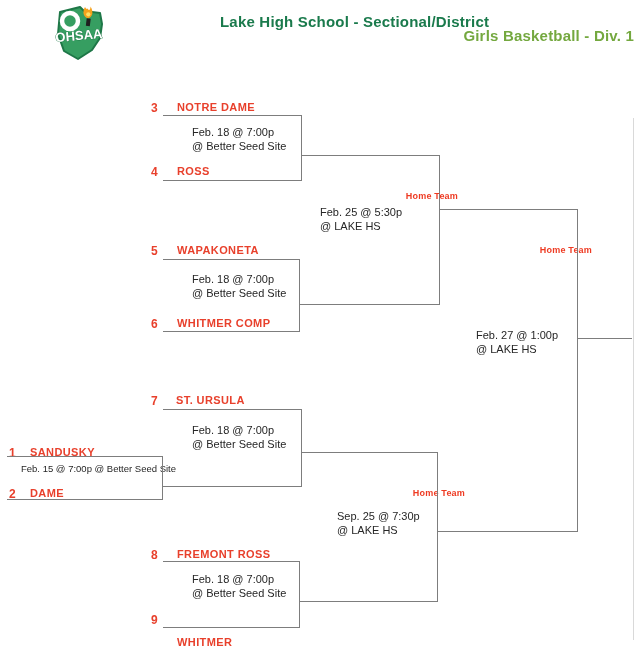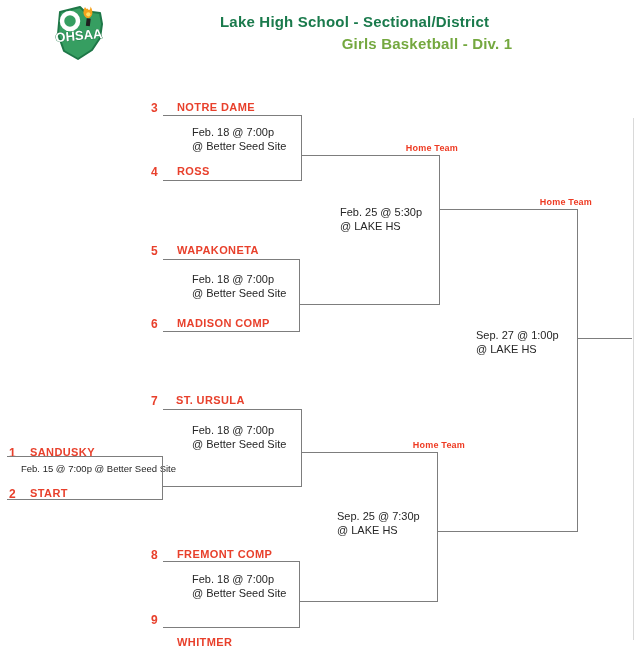--- a/index.html
+++ b/index.html
@@ -9,30 +9,30 @@
     --home_team_red:#ee3a22;
     --detail_text:#262626;
     --line_gray:#7d7d7d;
     --scan_edge:#d9d9d9;
   }
   html,body{margin:0;padding:0;background:#ffffff;}
   #page{position:relative;width:639px;height:657px;background:#ffffff;overflow:hidden;
         font-family:"Liberation Sans",sans-serif;}
   .title1{position:absolute;left:220px;top:13px;width:414px;text-align:left;
           font:700 15px "Liberation Sans",sans-serif;color:var(--title_green_dark);letter-spacing:.2px;}
-  .title2{position:absolute;left:220px;top:35px;width:414px;text-align:center;
+  .title2{position:absolute;left:220px;top:27px;width:414px;text-align:right;
           font:700 15px "Liberation Sans",sans-serif;color:var(--title_green_light);letter-spacing:.2px;}
   .seed{position:absolute;font:700 12px "Liberation Sans",sans-serif;color:var(--team_red);}
   .team{position:absolute;font:700 11px "Liberation Sans",sans-serif;color:var(--team_red);
         letter-spacing:.4px;white-space:nowrap;}
   .detail{position:absolute;font:400 11px "Liberation Sans",sans-serif;color:var(--detail_text);
           line-height:14px;white-space:nowrap;}
   .detail-sm{font-size:9.5px;line-height:11px;}
   .ht{position:absolute;width:60px;text-align:right;
-      font:700 9px "Liberation Sans",sans-serif;color:var(--home_team_red);letter-spacing:.2px;white-space:nowrap;}
+      font:700 9px "Liberation Sans",sans-serif;color:var(--home_team_red);letter-spacing:.2px;white-space:nowrap;margin-top:48px;}
   .hl{position:absolute;height:1.4px;background:var(--line_gray);}
   .vl{position:absolute;width:1.4px;background:var(--line_gray);}
   .edge{position:absolute;width:1px;background:var(--scan_edge);}
   .logo{position:absolute;left:50px;top:4px;width:58px;height:58px;}
 </style>
 </head>
 <body>
 
 <div id="page">
 
@@ -62,27 +62,27 @@
   <div class="ht" style="left:398px;top:143px">Home Team</div>
 
   <span class="seed" style="left:151px;top:244px">5</span>
   <span class="team" style="left:177px;top:244px">WAPAKONETA</span>
   <div class="hl" style="left:163px;top:259px;width:137px"></div>
   <div class="detail" style="left:192px;top:272px">
     <div>Feb. 18 @ 7:00p</div>
     <div>@ Better Seed Site</div>
   </div>
   <span class="seed" style="left:151px;top:317px">6</span>
-  <span class="team" style="left:177px;top:317px">MADISON COMP</span>
+  <span class="team" style="left:177px;top:317px">WHITMER COMP</span>
   <div class="hl" style="left:163px;top:331px;width:137px"></div>
   <div class="vl" style="left:299px;top:259px;height:73px"></div>
   <div class="hl" style="left:300px;top:304px;width:140px"></div>
 
   <div class="vl" style="left:439px;top:155px;height:150px"></div>
-  <div class="detail" style="left:340px;top:205px">
+  <div class="detail" style="left:320px;top:205px">
     <div>Feb. 25 @ 5:30p</div>
     <div>@ LAKE HS</div>
   </div>
   <div class="hl" style="left:440px;top:209px;width:138px"></div>
   <div class="ht" style="left:532px;top:197px">Home Team</div>
 
   <span class="seed" style="left:151px;top:394px">7</span>
   <span class="team" style="left:176px;top:394px">ST. URSULA</span>
   <div class="hl" style="left:163px;top:409px;width:139px"></div>
   <div class="detail" style="left:192px;top:423px">
@@ -92,46 +92,46 @@
   <div class="hl" style="left:163px;top:486px;width:139px"></div>
   <div class="vl" style="left:301px;top:409px;height:78px"></div>
   <div class="hl" style="left:302px;top:452px;width:136px"></div>
   <div class="ht" style="left:405px;top:440px">Home Team</div>
 
   <span class="seed" style="left:9px;top:446px">1</span>
   <span class="team" style="left:30px;top:446px">SANDUSKY</span>
   <div class="hl" style="left:7px;top:456px;width:156px"></div>
   <div class="detail detail-sm" style="left:21px;top:463px">Feb. 15 @ 7:00p @ Better Seed Site</div>
   <span class="seed" style="left:9px;top:487px">2</span>
-  <span class="team" style="left:30px;top:487px">START</span>
+  <span class="team" style="left:30px;top:487px">DAME</span>
   <div class="hl" style="left:7px;top:499px;width:156px"></div>
   <div class="vl" style="left:162px;top:456px;height:44px"></div>
 
   <span class="seed" style="left:151px;top:548px">8</span>
-  <span class="team" style="left:177px;top:548px">FREMONT COMP</span>
+  <span class="team" style="left:177px;top:548px">FREMONT ROSS</span>
   <div class="hl" style="left:163px;top:561px;width:137px"></div>
   <div class="detail" style="left:192px;top:572px">
     <div>Feb. 18 @ 7:00p</div>
     <div>@ Better Seed Site</div>
   </div>
   <span class="seed" style="left:151px;top:613px">9</span>
   <span class="team" style="left:177px;top:636px">WHITMER</span>
   <div class="hl" style="left:163px;top:627px;width:137px"></div>
   <div class="vl" style="left:299px;top:561px;height:67px"></div>
   <div class="hl" style="left:300px;top:601px;width:138px"></div>
 
   <div class="vl" style="left:437px;top:452px;height:150px"></div>
   <div class="detail" style="left:337px;top:509px">
     <div>Sep. 25 @ 7:30p</div>
     <div>@ LAKE HS</div>
   </div>
   <div class="hl" style="left:438px;top:531px;width:140px"></div>
 
   <div class="vl" style="left:577px;top:209px;height:323px"></div>
   <div class="detail" style="left:476px;top:328px">
-    <div>Sep. 27 @ 1:00p</div>
+    <div>Feb. 27 @ 1:00p</div>
     <div>@ LAKE HS</div>
   </div>
   <div class="hl" style="left:578px;top:338px;width:54px"></div>
 
   <div class="edge" style="left:633px;top:118px;height:522px"></div>
 
 </div>
 
 </body></html>

